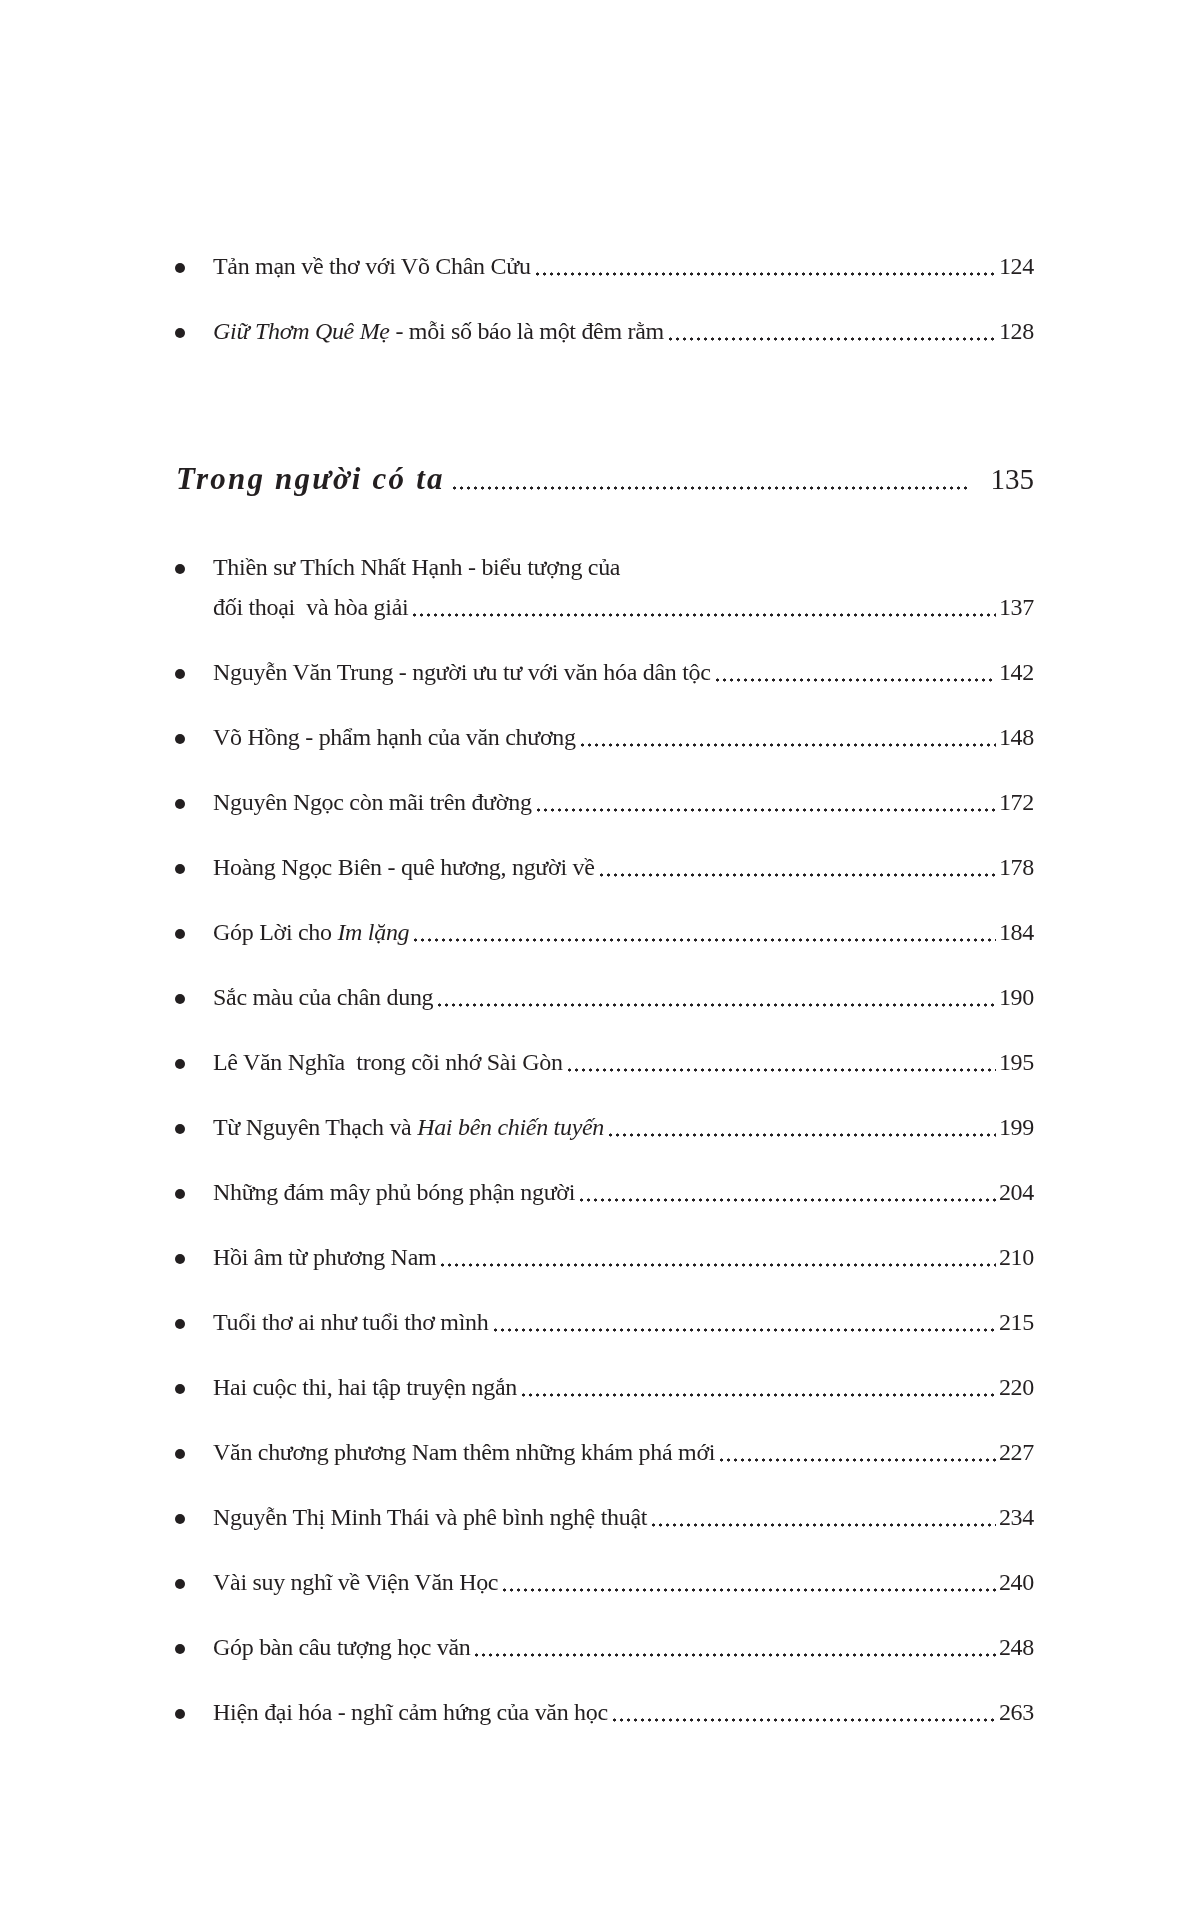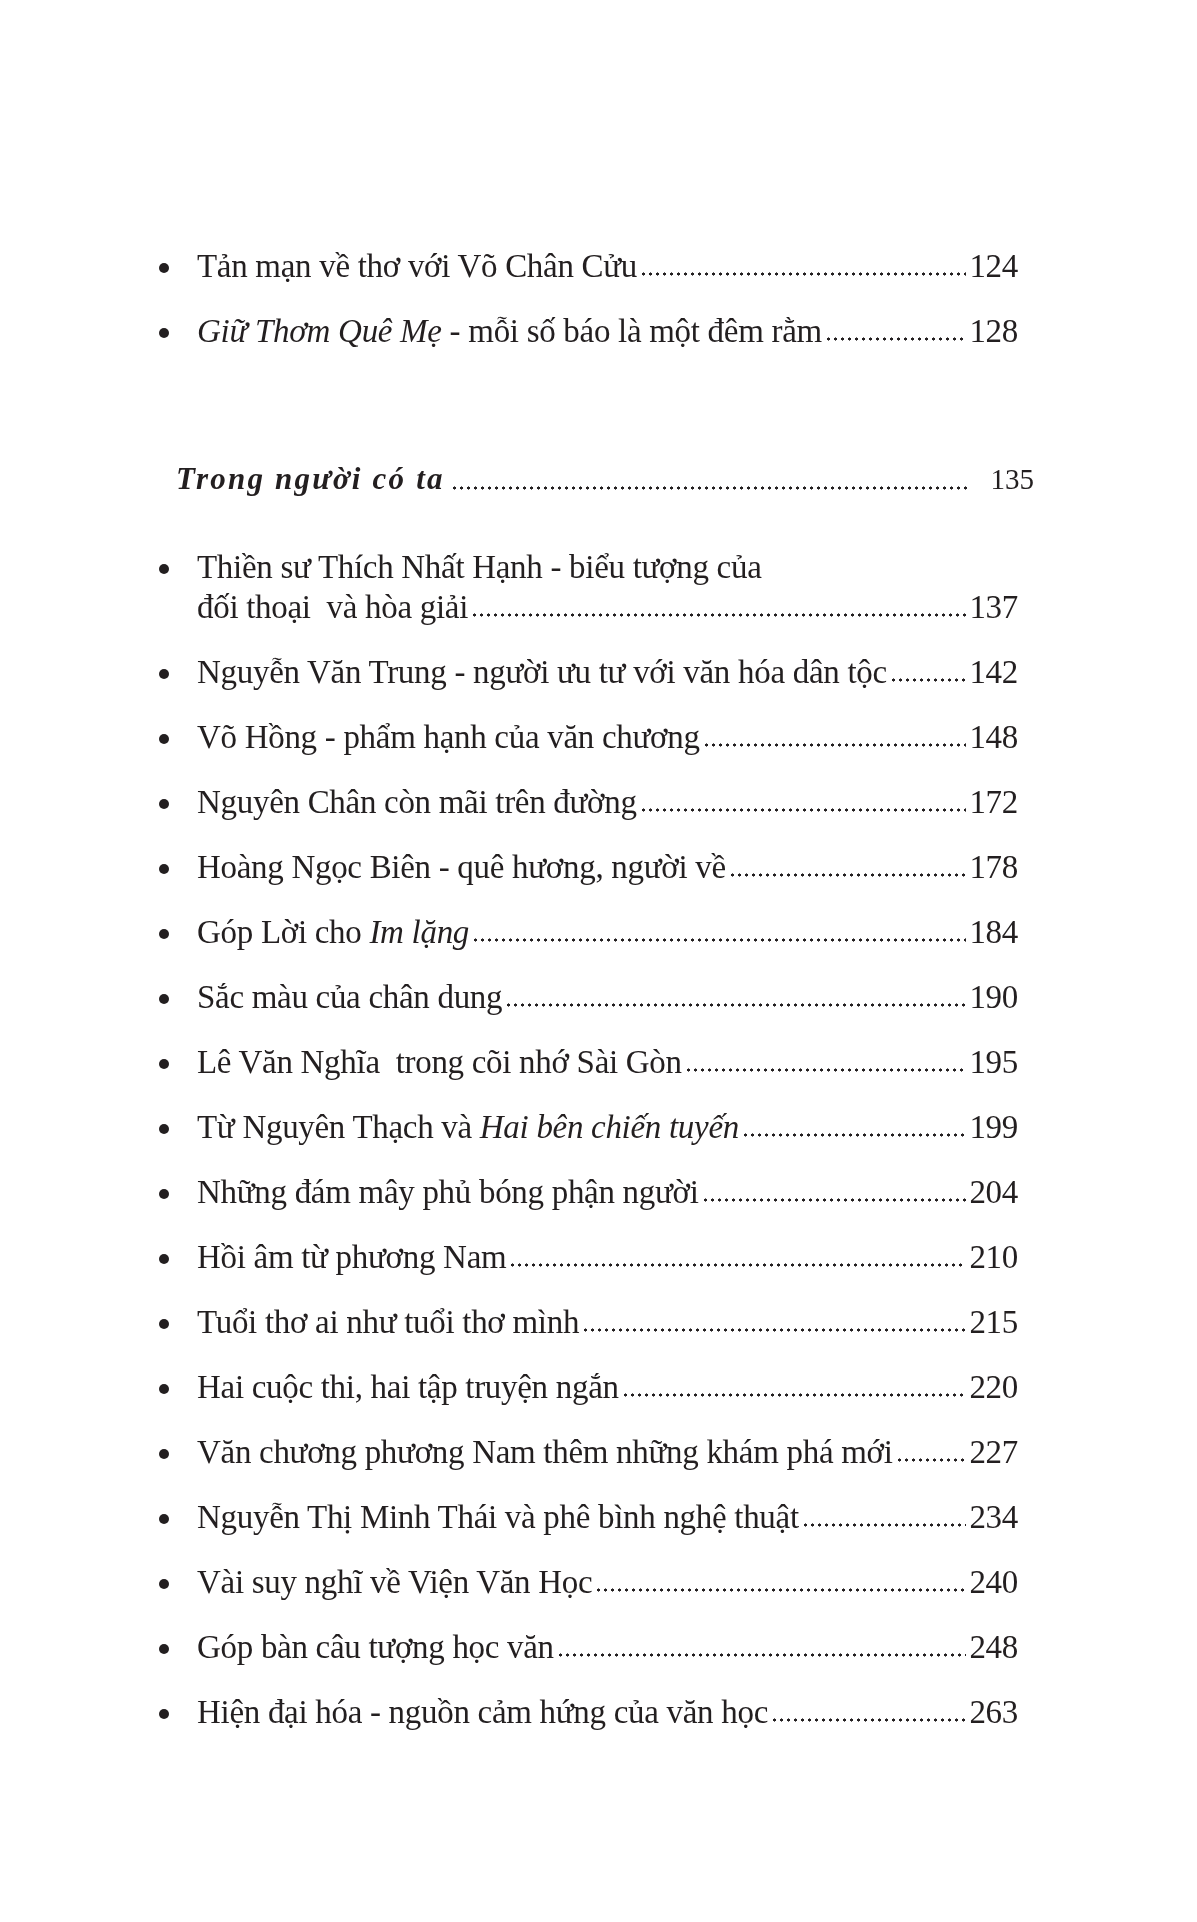--- a/index.html
+++ b/index.html
@@ -16,23 +16,23 @@
       font-family: "Liberation Serif", "DejaVu Serif", serif;
     }
     .page {
       position: absolute;
       left: 0; top: 0;
       width: 1197px;
       height: 1922px;
     }
     .toc-row {
       position: absolute;
-      left: 156px;
+      left: 172px;
       width: 862px;
-      font-size: 33px;
+      font-size: 24px;
       line-height: 40px;
       letter-spacing: -0.3px;
     }
     .toc-row .bullet {
       position: absolute;
       left: 3px;
       width: 10px;
       height: 10px;
       border-radius: 50%;
       background: #231f20;
@@ -168,21 +168,21 @@
             <span class="title"><span style="white-space: pre;">Võ Hồng - phẩm hạnh của văn chương</span></span>
             <span class="leader"></span>
             <span class="page-num">148</span>
           </div>
         </div>
       </div>
       <div class="toc-row" style="top: 782px;">
         <span class="bullet" style="top: 17px;"></span>
         <div class="body">
           <div class="line">
-            <span class="title"><span style="white-space: pre;">Nguyên Chân còn mãi trên đường</span></span>
+            <span class="title"><span style="white-space: pre;">Nguyên Ngọc còn mãi trên đường</span></span>
             <span class="leader"></span>
             <span class="page-num">172</span>
           </div>
         </div>
       </div>
       <div class="toc-row" style="top: 847px;">
         <span class="bullet" style="top: 17px;"></span>
         <div class="body">
           <div class="line">
             <span class="title"><span style="white-space: pre;">Hoàng Ngọc Biên - quê hương, người về</span></span>
@@ -308,20 +308,20 @@
             <span class="title"><span style="white-space: pre;">Góp bàn câu tượng học văn</span></span>
             <span class="leader"></span>
             <span class="page-num">248</span>
           </div>
         </div>
       </div>
       <div class="toc-row" style="top: 1692px;">
         <span class="bullet" style="top: 17px;"></span>
         <div class="body">
           <div class="line">
-            <span class="title"><span style="white-space: pre;">Hiện đại hóa - nguồn cảm hứng của văn học</span></span>
+            <span class="title"><span style="white-space: pre;">Hiện đại hóa - nghĩ cảm hứng của văn học</span></span>
             <span class="leader"></span>
             <span class="page-num">263</span>
           </div>
         </div>
       </div>
     </div>
 </div>
 
 </body></html>

